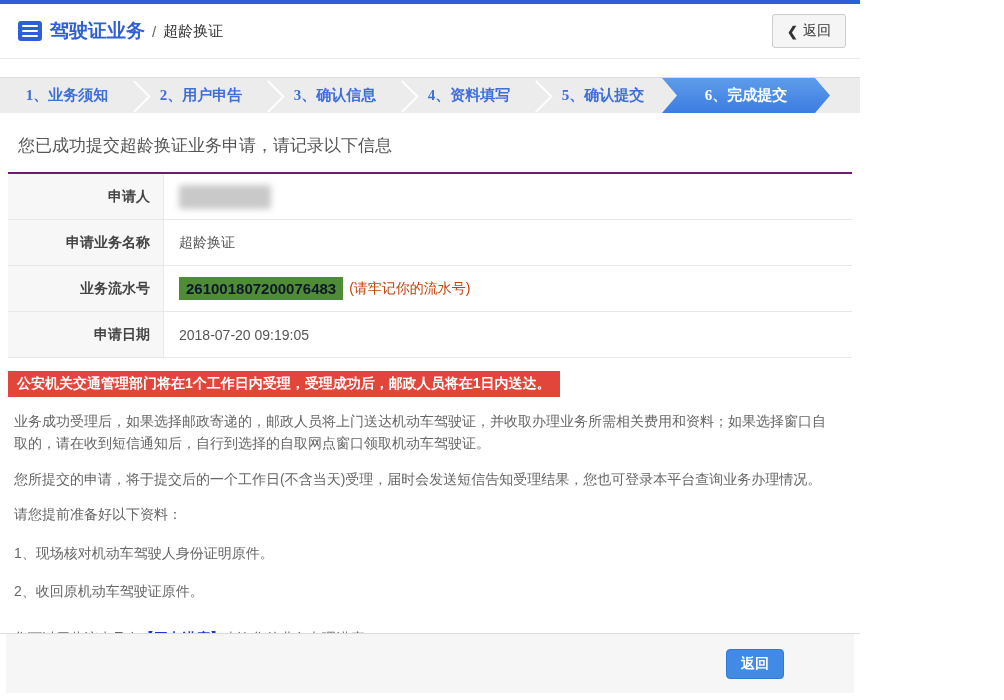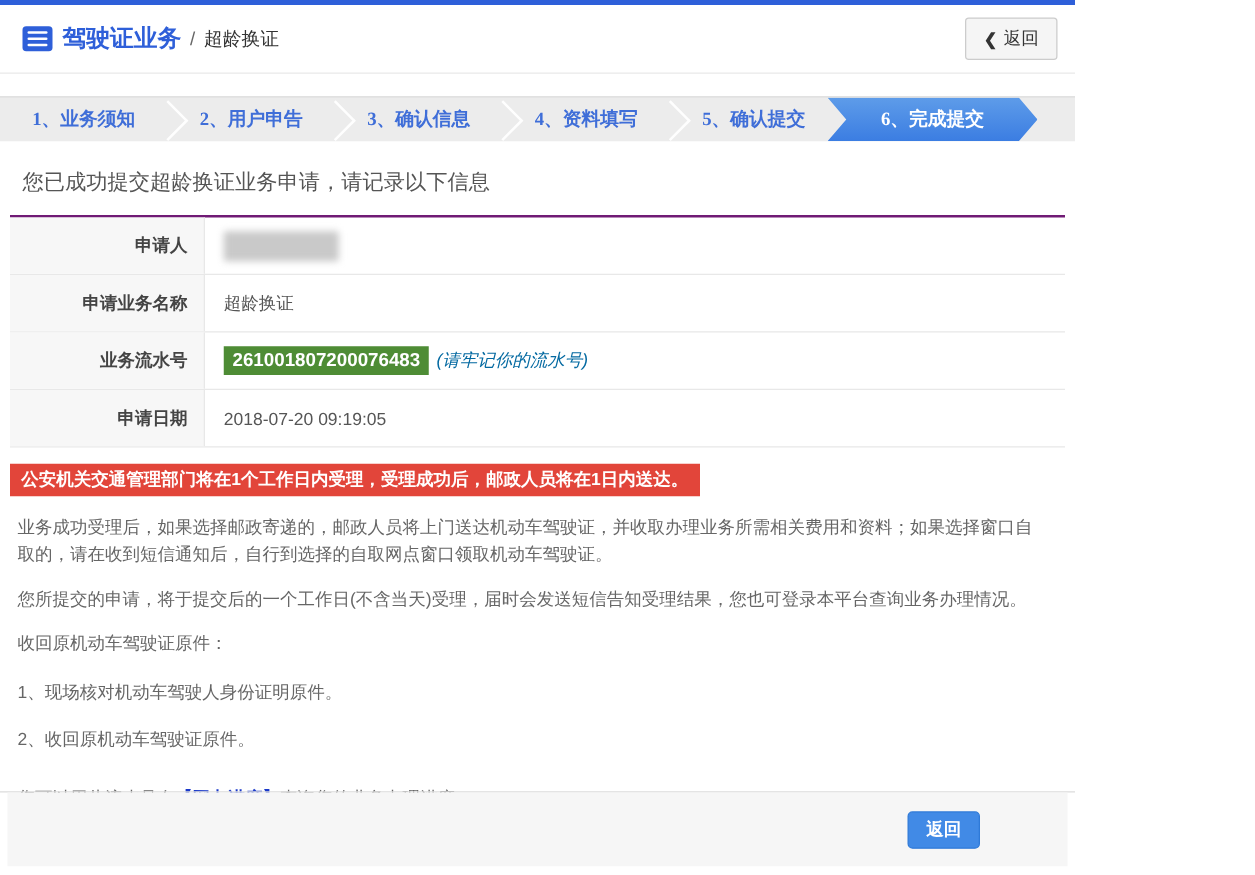--- a/index.html
+++ b/index.html
@@ -43,22 +43,22 @@
   .success-heading { margin:21px 18px 15px 18px; font-size:17px; color:#555; }
 
   
   .info-table { margin:0 8px; border-top:2px solid #701a75; }
   .row { display:flex; height:46px; border-bottom:1px solid #e8e8e8; }
   .cell-label { width:156px; background:#f7f7f7; border-right:1px solid #e8e8e8;
     display:flex; align-items:center; justify-content:flex-end; padding-right:13px;
     font-size:14px; font-weight:bold; color:#444; }
   .cell-value { flex:1; display:flex; align-items:center; padding-left:15px; font-size:14px; color:#555; }
   .redacted { width:92px; height:24px; background:#c9c9c9; filter:blur(3px); border-radius:2px; }
-  .badge { background:#4e8c35; color:#ffffff; font-weight:bold; font-size:15px; padding:3px 7px; }
-  .badge-note { color:#0369a1; margin-left:6px;font-style:italic; }
+  .badge { background:#4e8c35; color:#0f172a; font-weight:bold; font-size:15px; padding:3px 7px; }
+  .badge-note { color:#c2410c; margin-left:6px; }
 
   
   .alert { display:inline-block; margin:13px 0 0 8px; background:#e2453a; color:#fff;
     font-weight:bold; font-size:14px; padding:4px 9px;text-align:center; }
 
   
   .paras { margin:6px 26px 0 14px; color:#666; font-size:14px; line-height:1.6; }
   .paras p { margin-top:13px; }
   .paras p.listed { margin-top:16px; }
   .progress-line { margin:28px 26px 0 14px; color:#666; font-size:14px; }
@@ -134,21 +134,21 @@
       <div class="cell-label">申请日期</div>
       <div class="cell-value">2018-07-20 09:19:05</div>
     </div>
   </div>
 
   <div class="alert">公安机关交通管理部门将在1个工作日内受理，受理成功后，邮政人员将在1日内送达。</div>
 
   <div class="paras">
     <p>业务成功受理后，如果选择邮政寄递的，邮政人员将上门送达机动车驾驶证，并收取办理业务所需相关费用和资料；如果选择窗口自取的，请在收到短信通知后，自行到选择的自取网点窗口领取机动车驾驶证。</p>
     <p>您所提交的申请，将于提交后的一个工作日(不含当天)受理，届时会发送短信告知受理结果，您也可登录本平台查询业务办理情况。</p>
-    <p>收回原机动车驾驶证原件：</p>
+    <p>请您提前准备好以下资料：</p>
     <p class="listed">1、现场核对机动车驾驶人身份证明原件。</p>
     <p class="listed">2、收回原机动车驾驶证原件。</p>
   </div>
 
   <div class="progress-line">
     <span>您可以用此流水号在</span><span class="progress-link">【网办进度】</span><span>查询您的业务办理进度。</span>
   </div>
 
   <div class="footer-wrap">
     <div class="footer">

